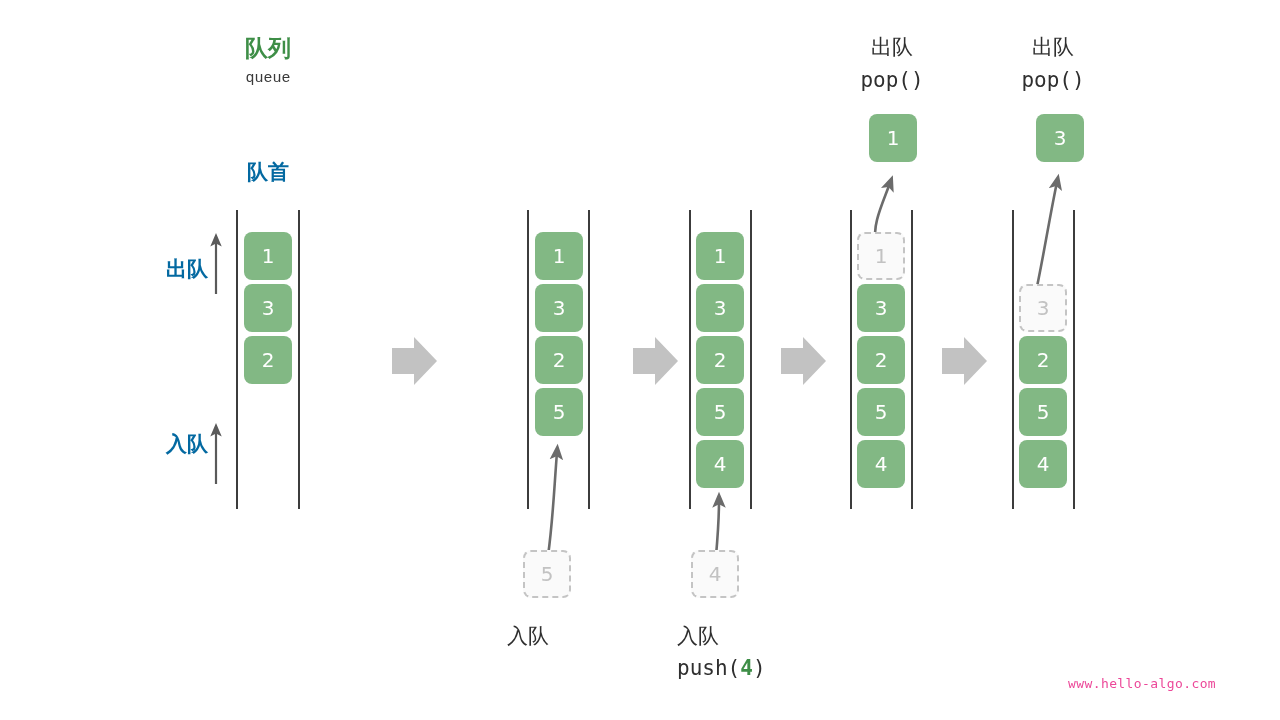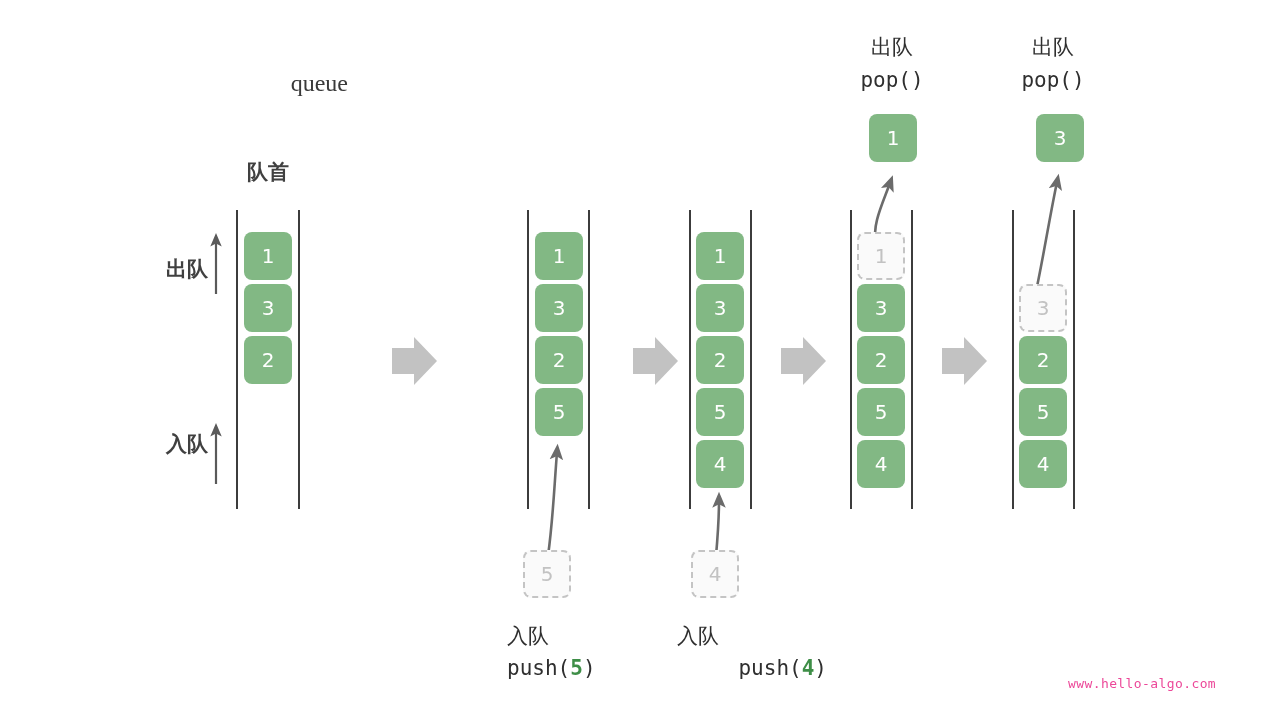--- a/index.html
+++ b/index.html
@@ -12,25 +12,25 @@
 
   .abs{position:absolute;}
 
   
   .t-title-cn{
     font-family:"DejaVu Sans","Liberation Sans",sans-serif;
     font-weight:700;font-size:23px;color:#3e8e47;
     white-space:nowrap;text-align:center;
   }
   .t-title-en{
-    font-family:Liberation Serif, serif;
-    font-size:24px;color:#3a3a3a;white-space:nowrap;text-align:right;
+    font-family:Liberation Mono, monospace;
+    font-size:15px;color:#3a3a3a;white-space:nowrap;text-align:center;
   }
   .t-cn-bold{
-    font-weight:700;font-size:21px;color:#404040;
+    font-weight:700;font-size:21px;color:#0369a1;
     white-space:nowrap;text-align:center;
   }
   .t-cn-reg{
     font-size:21px;color:#2f2f2f;white-space:nowrap;text-align:center;
   }
   .t-mono{
     font-family:"DejaVu Sans Mono","Liberation Mono",monospace;
     font-size:21px;color:#2f2f2f;white-space:nowrap;text-align:center;
   }
   .t-mono .hl{color:#3e8e47;font-weight:700;}
@@ -105,53 +105,51 @@
     </g>
 
     <g fill="#c2c2c2">
       <path d="M392,348 L414,348 L414,337 L437,361 L414,385 L414,374 L392,374 Z"></path>
       <path d="M633,348 L655,348 L655,337 L678,361 L655,385 L655,374 L633,374 Z"></path>
       <path d="M781,348 L803,348 L803,337 L826,361 L803,385 L803,374 L781,374 Z"></path>
       <path d="M942,348 L964,348 L964,337 L987,361 L964,385 L964,374 L942,374 Z"></path>
     </g>
   </svg>
 
+  <div class="abs t-title-cn" style="left:188px;top:33px;width:160px;">队列</div>
   <div class="abs t-title-en" style="left:188px;top:70px;width:160px;">queue</div>
 
   <div class="abs t-cn-bold" style="left:188px;top:158px;width:160px;">队首</div>
 
   <div class="abs t-cn-bold" style="left:138px;top:255px;width:70px;text-align:right;">出队</div>
   <div class="abs t-cn-bold" style="left:138px;top:430px;width:70px;text-align:right;">入队</div>
 
   <div class="abs cell" style="left:244px;top:232px;">1</div>
   <div class="abs cell" style="left:244px;top:284px;">3</div>
   <div class="abs cell" style="left:244px;top:336px;">2</div>
 
   <div class="abs cell" style="left:535px;top:232px;">1</div>
   <div class="abs cell" style="left:535px;top:284px;">3</div>
   <div class="abs cell" style="left:535px;top:336px;">2</div>
   <div class="abs cell" style="left:535px;top:388px;">5</div>
 
   <div class="abs cell ghost" style="left:523px;top:550px;">5</div>
 
   <div class="abs t-cn-reg" style="left:467px;top:622px;width:160px;text-align:left;padding-left:40px;box-sizing:border-box;">入队</div>
-  <div class="abs t-mono" style="left:467px;top:656px;width:190px;text-align:left;padding-left:40px;box-sizing:border-box;">
-    <span>push(</span><span class="hl">5</span><span>)</span>
-  </div>
 
   <div class="abs cell" style="left:696px;top:232px;">1</div>
   <div class="abs cell" style="left:696px;top:284px;">3</div>
   <div class="abs cell" style="left:696px;top:336px;">2</div>
   <div class="abs cell" style="left:696px;top:388px;">5</div>
   <div class="abs cell" style="left:696px;top:440px;">4</div>
 
   <div class="abs cell ghost" style="left:691px;top:550px;">4</div>
 
   <div class="abs t-cn-reg" style="left:637px;top:622px;width:160px;text-align:left;padding-left:40px;box-sizing:border-box;">入队</div>
-  <div class="abs t-mono" style="left:637px;top:656px;width:190px;text-align:right;padding-left:40px;box-sizing:border-box;">
+  <div class="abs t-mono" style="left:637px;top:656px;width:190px;text-align:left;padding-left:40px;box-sizing:border-box;">
     <span>push(</span><span class="hl">4</span><span>)</span>
   </div>
 
   <div class="abs t-cn-reg" style="left:822px;top:33px;width:140px;">出队</div>
   <div class="abs t-mono" style="left:822px;top:68px;width:140px;">pop()</div>
 
   <div class="abs cell" style="left:869px;top:114px;">1</div>
 
   <div class="abs cell ghost" style="left:857px;top:232px;">1</div>
   <div class="abs cell" style="left:857px;top:284px;">3</div>

